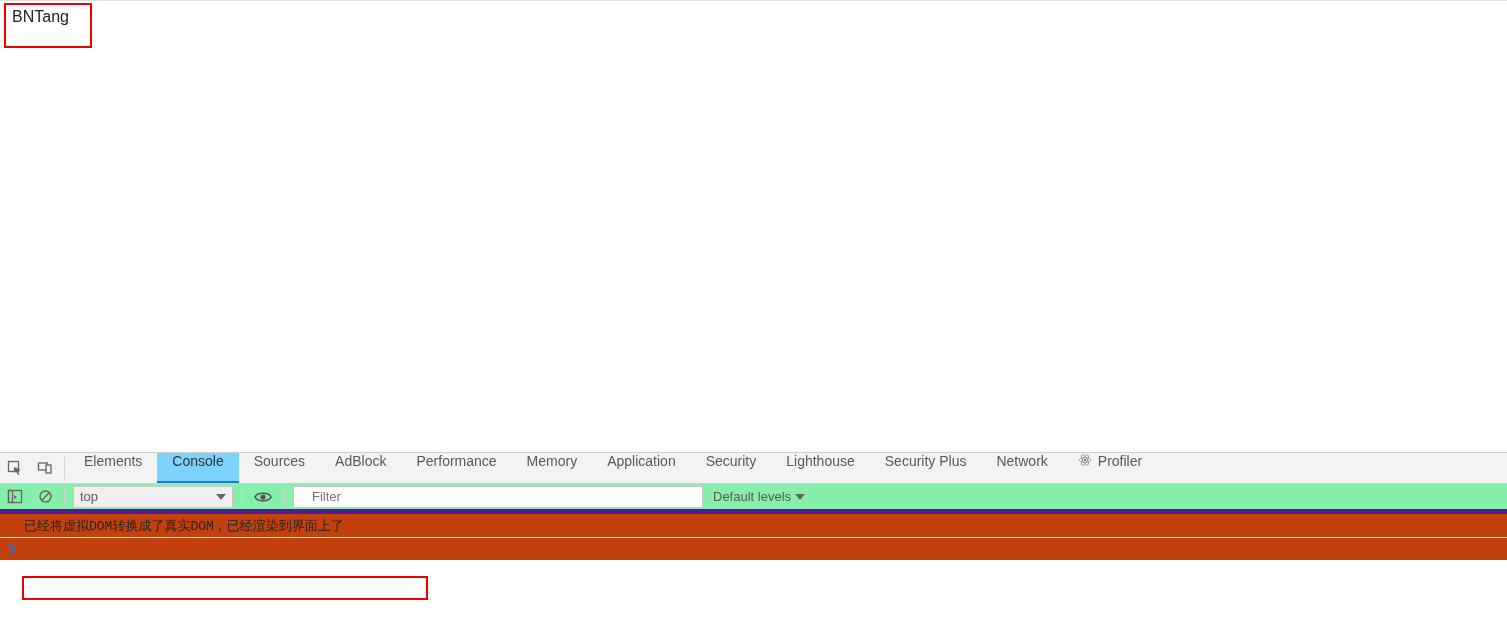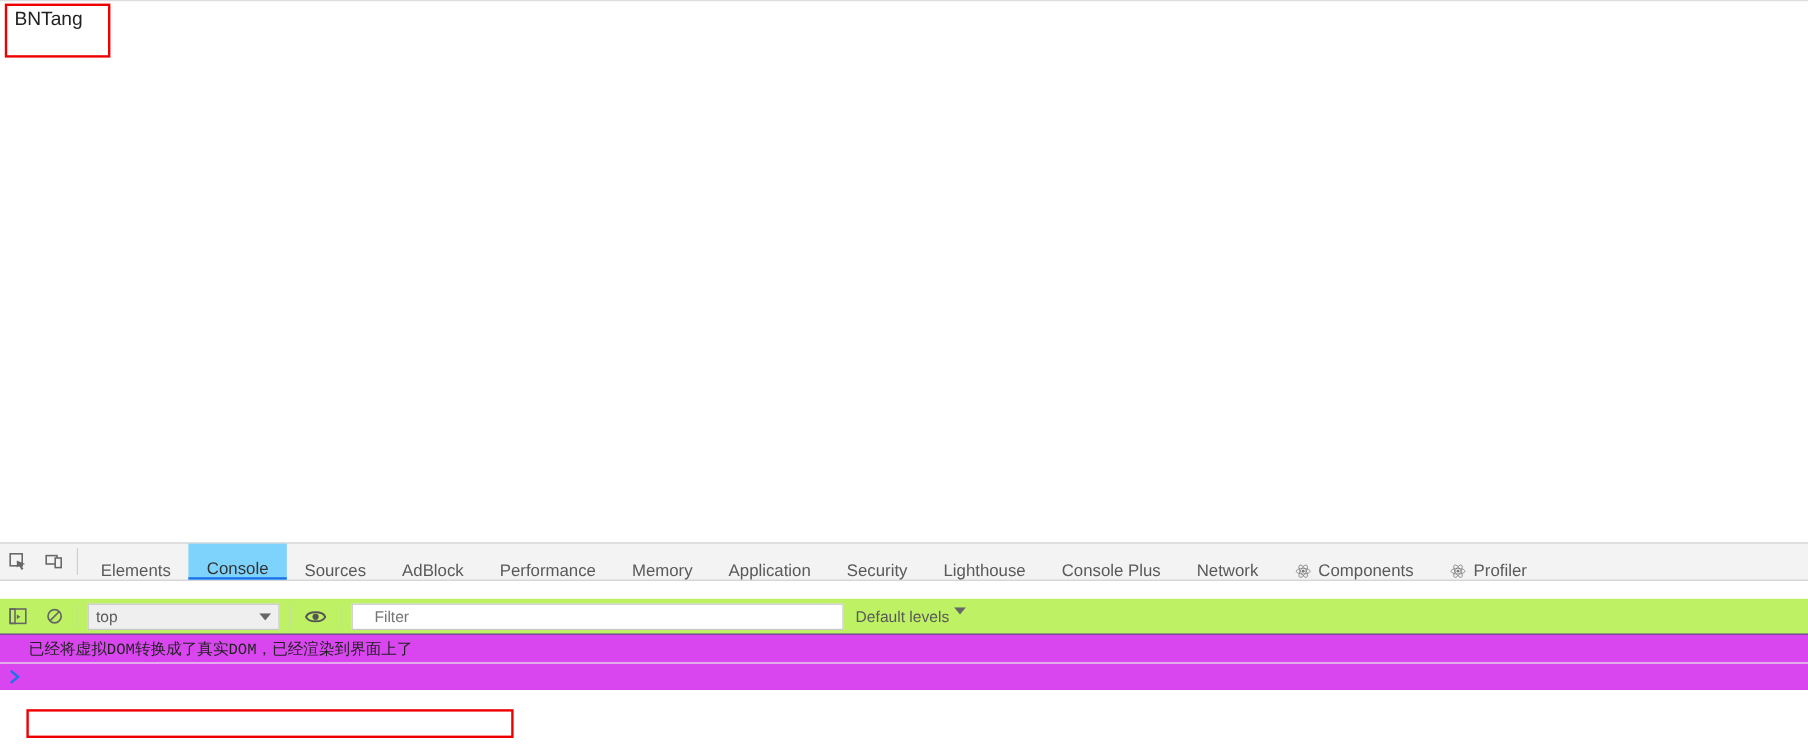--- a/index.html
+++ b/index.html
@@ -3,31 +3,31 @@
 <meta charset="utf-8">
 <style>
   * { box-sizing: border-box; margin: 0; padding: 0; }
   html, body { width: 1507px; height: 629px; font-family: Arial, "Helvetica Neue", Helvetica, sans-serif; background: #fff; overflow: hidden; }
   .page-top { border-top: 1px solid #ddd; }
   .anno-box-page { position: absolute; left: 4px; top: 3px; width: 88px; height: 45px; border: 2px solid #e00; padding: 3px 6px; font-size: 16px; color: #222; }
   .devtools { position: absolute; left: 0; top: 452px; width: 1507px; }
   .tabbar { height: 32px; border-top: 1px solid #cfcfcf; border-bottom: 1px solid #cfcfcf; background: #f3f3f3; display: flex; align-items: stretch; font-size: 14px; color: #595959; }
   .tabbar .icon-btn { width: 30px; display: flex; align-items: center; justify-content: center; cursor: pointer; }
   .tabbar .divider { width: 1px; background: #cfcfcf; margin: 4px 4px; }
-  .tabbar .tab { padding: 0 15px; display: flex; align-items: flex-end; cursor: pointer; white-space: nowrap; }
+  .tabbar .tab { padding: 0 15px; display: flex; align-items: flex-start; cursor: pointer; white-space: nowrap; }
   .tabbar .tab.active { color: #333; border-bottom: 2px solid #1a73e8; background: #7dd3fc; }
   .tabbar .tab .react-icon { margin-right: 6px; }
-  .toolbar { height: 30px; border-bottom: 1px solid #4c1d95; background: #bef264; display: flex; align-items: center; font-size: 13px; color: #5a5a5a; margin-top: 15px; }
+  .toolbar { height: 30px; border-bottom: 5px solid #4c1d95; background: #86efac; display: flex; align-items: center; font-size: 13px; color: #5a5a5a; }
   .toolbar .tb-btn { width: 30px; height: 30px; display: flex; align-items: center; justify-content: center; cursor: pointer; }
   .toolbar .divider { width: 1px; background: #cfcfcf; height: 20px; margin: 0 4px; }
   .ctx-select { width: 160px; height: 22px; border: 1px solid #c8c8c8; background: #efefef; margin: 0 4px; display: flex; align-items: center; justify-content: space-between; padding: 0 6px; cursor: pointer; font-size: 13px; }
   .eye-btn { width: 34px; height: 30px; display: flex; align-items: center; justify-content: center; cursor: pointer; }
   .filter-input { width: 410px; height: 22px; border: 1px solid #c8c8c8; background: #fff; margin-left: 4px; padding: 0 18px; font-size: 13px; color: #888; outline: none; }
-  .levels { margin-left: 10px; display: flex; align-items: flex-start; cursor: pointer; font-size: 13px; }
-  .console-body { background: #d946ef; font-family: Consolas, "Courier New", monospace; font-size: 13px; color: #222; }
+  .levels { margin-left: 10px; display: flex; align-items: center; cursor: pointer; font-size: 13px; }
+  .console-body { background: #c2410c; font-family: Consolas, "Courier New", monospace; font-size: 13px; color: #222; }
   .log-row { height: 24px; display: flex; align-items: center; padding-left: 24px; border-bottom: 1px solid #eee; }
   .anno-box-log { position: absolute; left: 22px; top: 62px; width: 406px; height: 24px; border: 2px solid #e00; pointer-events: none; }
   .prompt-row { height: 22px; display: flex; align-items: center; padding-left: 8px; }
   .prompt-caret { color: #1a73e8; font-weight: bold; font-size: 14px; }
   svg { display: block; }
 </style>
 </head>
 <body>
 
 <div class="page-top"></div>
@@ -73,36 +73,25 @@
     <div class="tab">
         <span>Application</span>
       </div>
     <div class="tab">
         <span>Security</span>
       </div>
     <div class="tab">
         <span>Lighthouse</span>
       </div>
     <div class="tab">
-        <span>Console Plus</span>
+        <span>Security Plus</span>
       </div>
     <div class="tab">
         <span>Network</span>
       </div>
-    <div class="tab">
-      <span class="react-icon">
-        <svg width="14" height="14" viewBox="0 0 24 24">
-            <circle cx="12" cy="12" r="2" fill="#777"></circle>
-            <ellipse cx="12" cy="12" rx="10" ry="4" fill="none" stroke="#777" stroke-width="1"></ellipse>
-            <ellipse cx="12" cy="12" rx="10" ry="4" fill="none" stroke="#777" stroke-width="1" transform="rotate(60 12 12)"></ellipse>
-            <ellipse cx="12" cy="12" rx="10" ry="4" fill="none" stroke="#777" stroke-width="1" transform="rotate(120 12 12)"></ellipse>
-          </svg>
-      </span>
-      <span>Components</span>
-    </div>
     <div class="tab">
       <span class="react-icon">
         <svg width="14" height="14" viewBox="0 0 24 24">
             <circle cx="12" cy="12" r="2" fill="#777"></circle>
             <ellipse cx="12" cy="12" rx="10" ry="4" fill="none" stroke="#777" stroke-width="1"></ellipse>
             <ellipse cx="12" cy="12" rx="10" ry="4" fill="none" stroke="#777" stroke-width="1" transform="rotate(60 12 12)"></ellipse>
             <ellipse cx="12" cy="12" rx="10" ry="4" fill="none" stroke="#777" stroke-width="1" transform="rotate(120 12 12)"></ellipse>
           </svg>
       </span>
       <span>Profiler</span>

